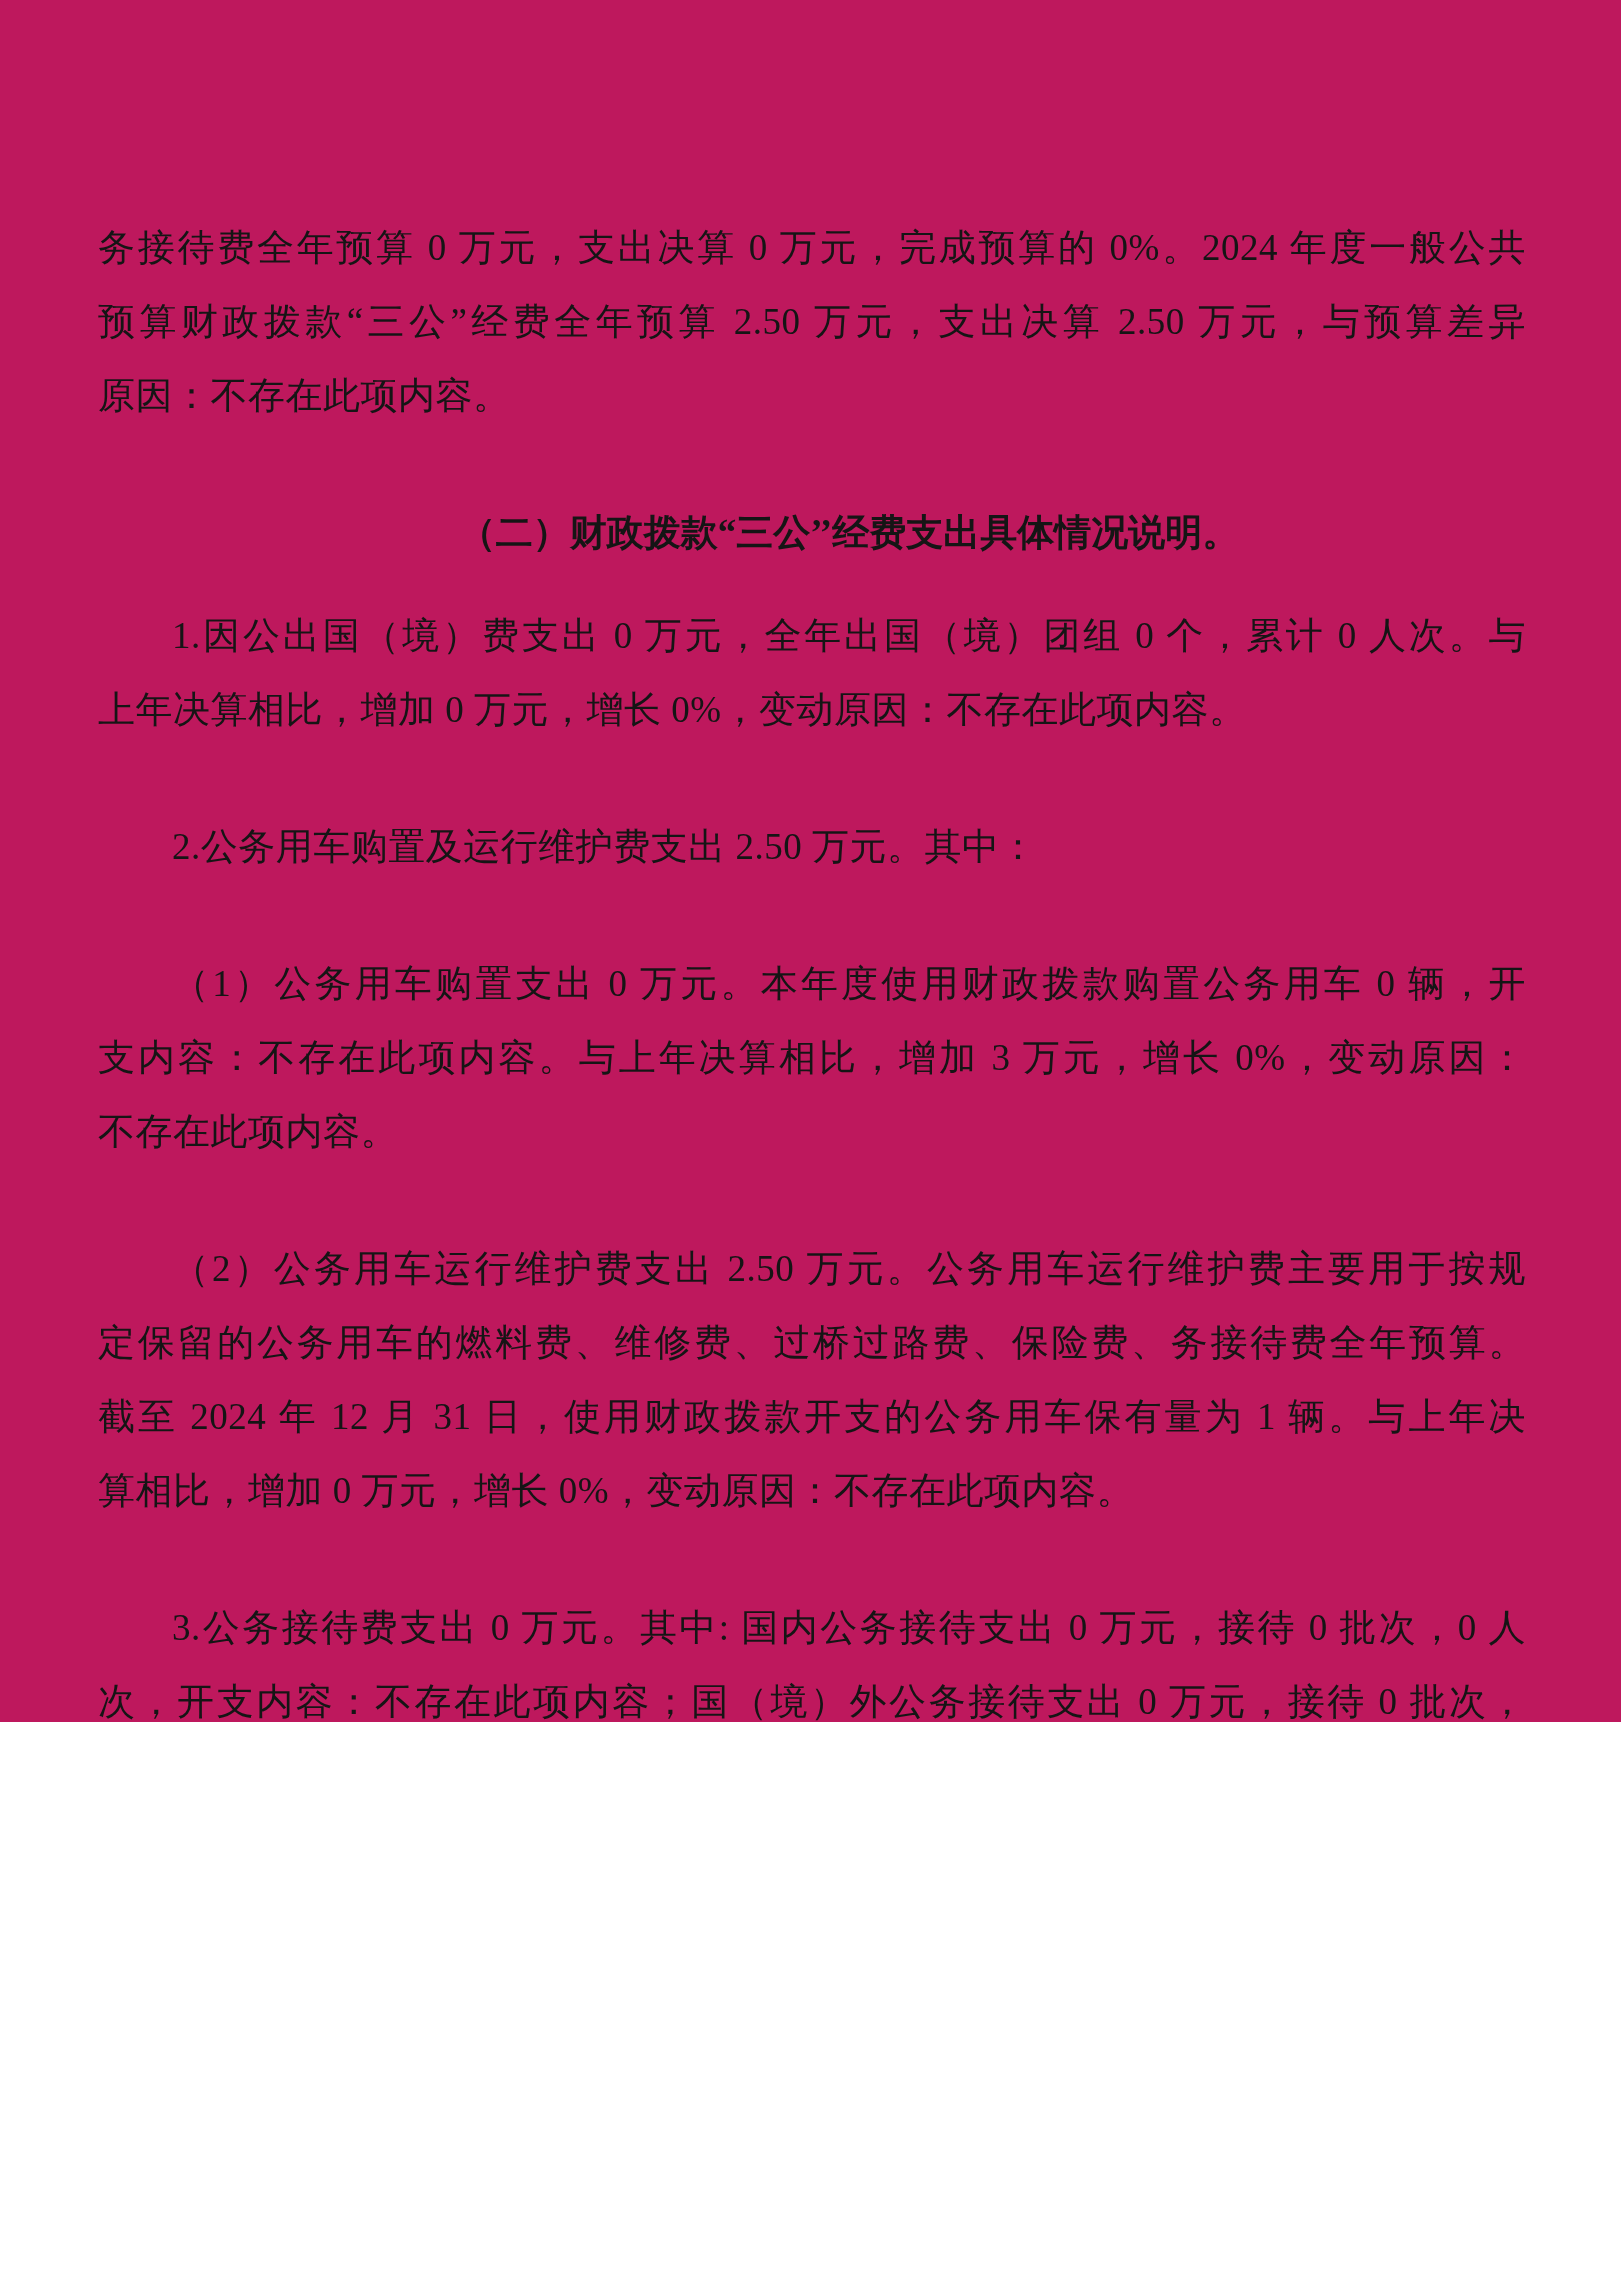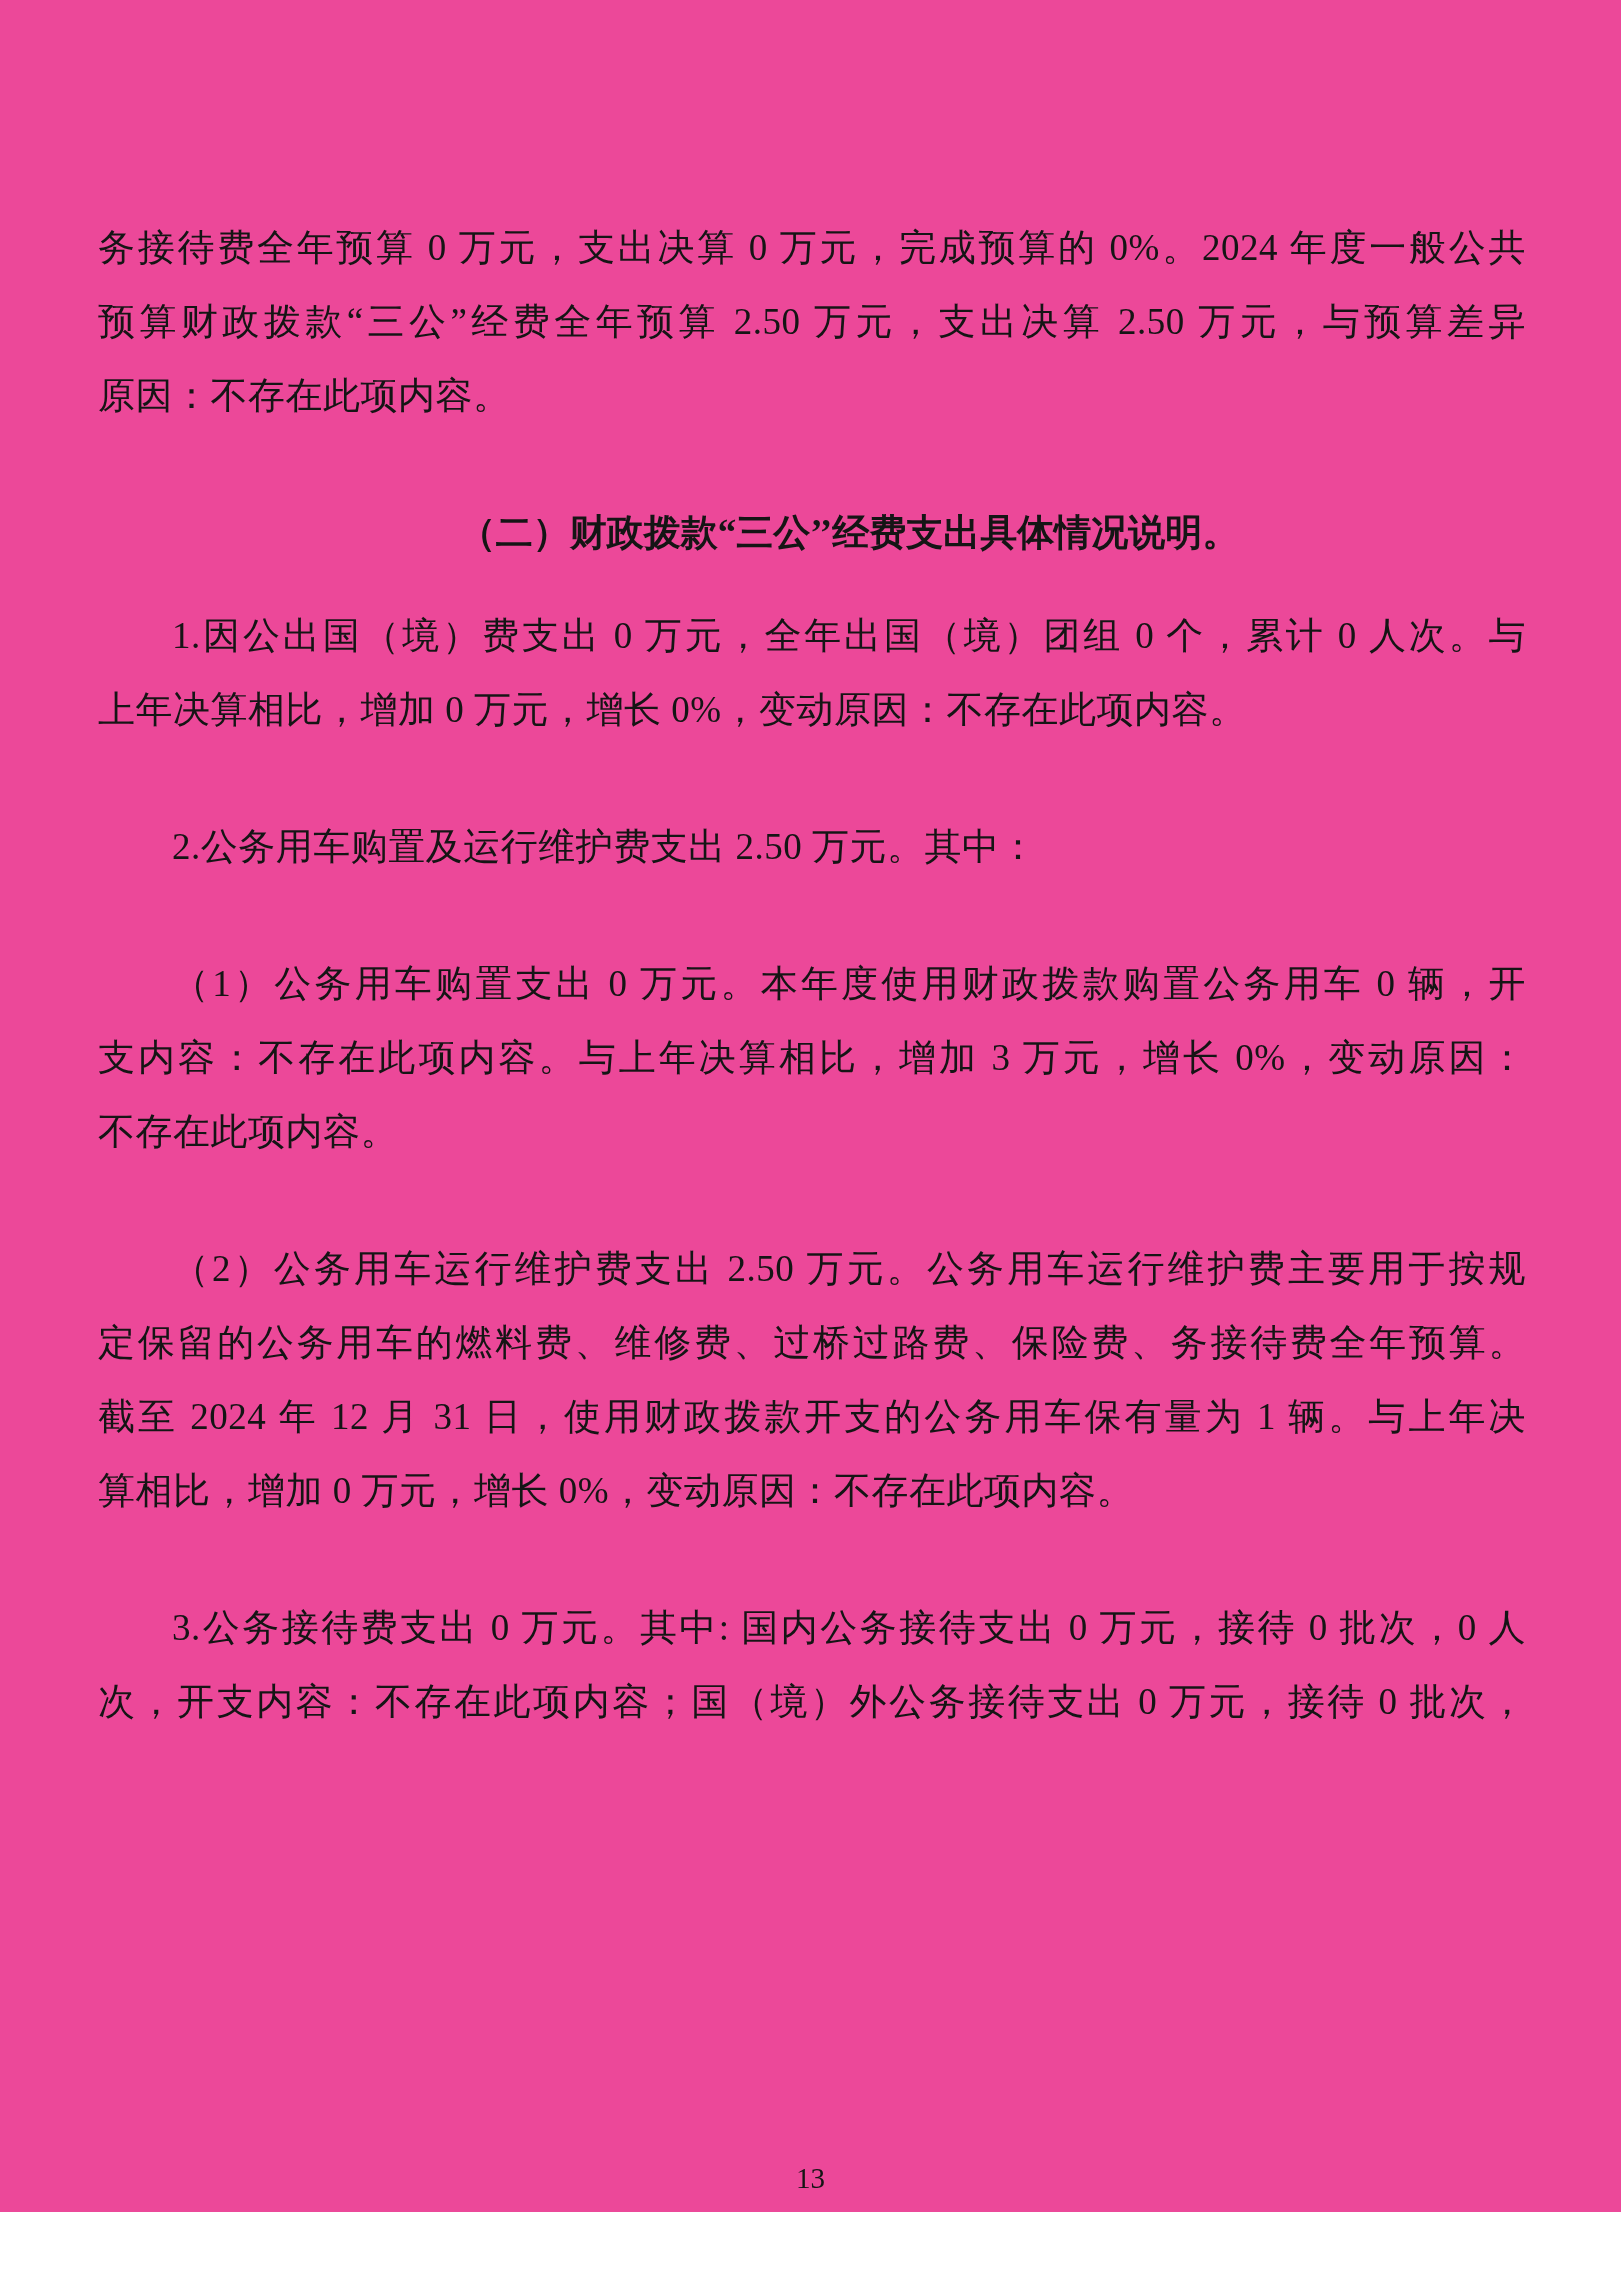--- a/index.html
+++ b/index.html
@@ -3,22 +3,22 @@
 <meta charset="utf-8">
 <style>
   html, body {
     margin: 0;
     padding: 0;
     background: #ffffff;
   }
   .page {
     position: relative;
     width: 1621px;
-    height: 2212px;
-    background: #ec4899;
+    height: 1722px;
+    background: #be185d;
     color: #151515;
     font-family: "Liberation Serif", "DejaVu Serif", serif;
     font-size: 37px;
     box-sizing: border-box;
     overflow: hidden;
   }
   .text-block {
     box-sizing: border-box;
     padding: 211px 95px 0 98px;
   }

